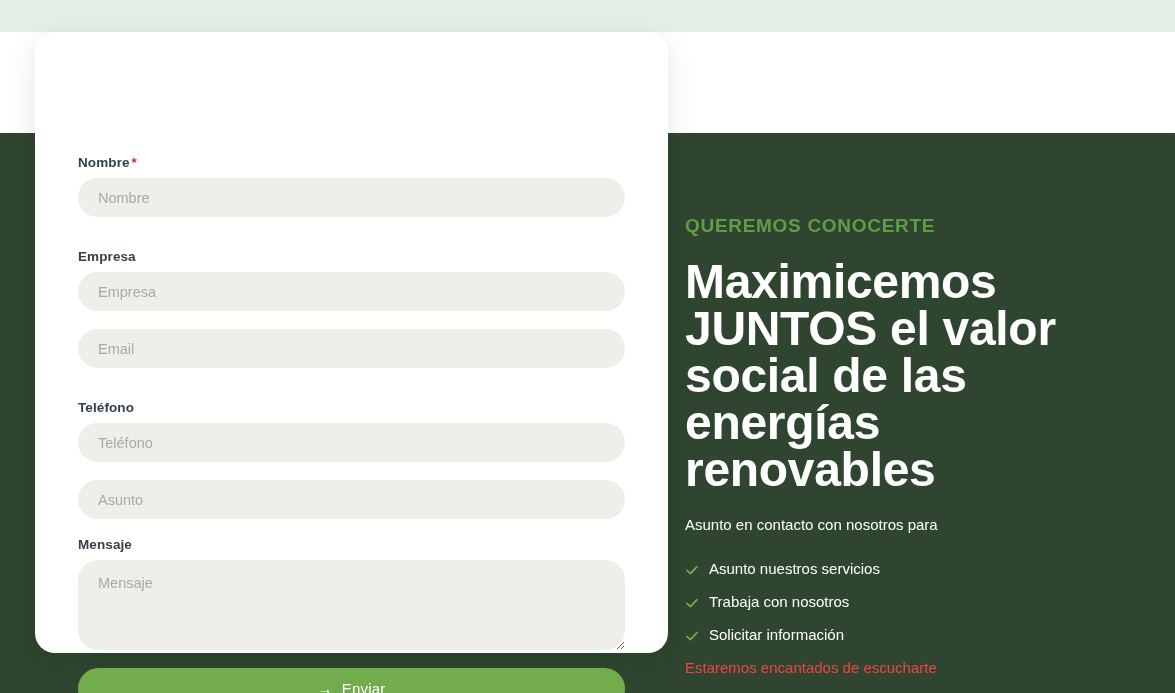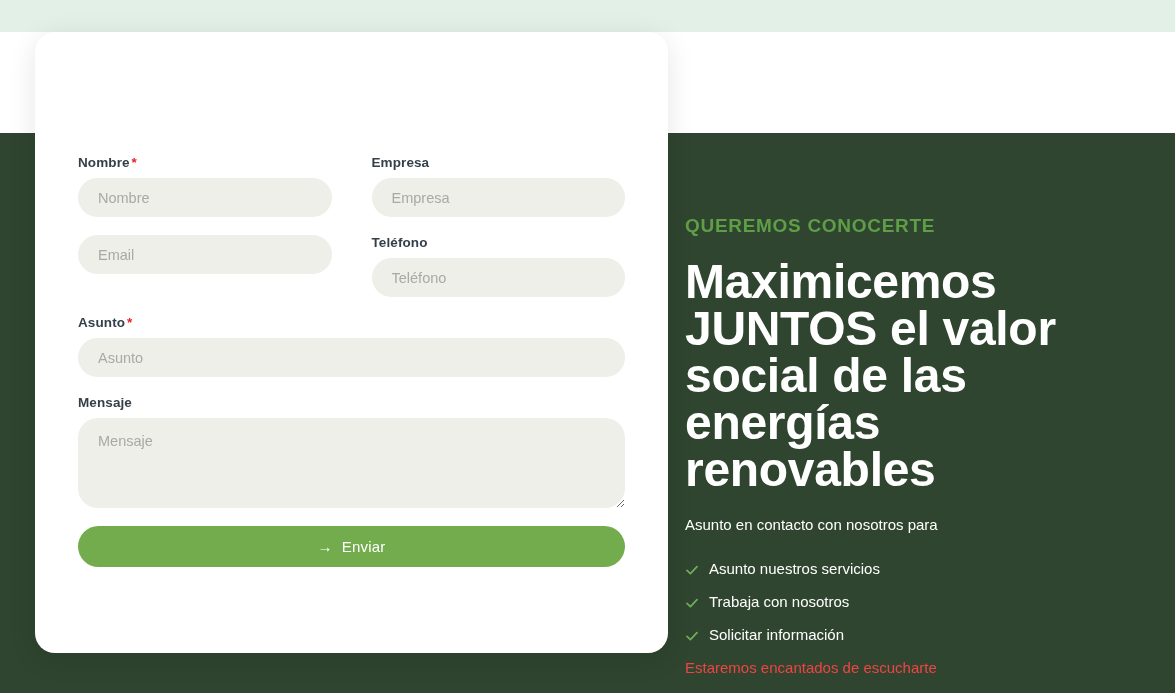--- a/index.html
+++ b/index.html
@@ -58,21 +58,22 @@
   .form-inner {
     position: absolute;
     left: 43px;
     top: 123px;
     width: 547px;
   }
 
   
   .row {
     display: flex;
-    gap: 40px;
+    gap: 32px;
+    flex-direction: column;
   }
   .col {
     flex: 1 1 0;
     min-width: 0;
   }
   .field {
     display: block;
   }
 
   .f-label {
@@ -251,23 +252,20 @@
           <label class="f-label">
             <span>Teléfono</span><span class="req"></span>
           </label>
           <input class="f-input" type="text" placeholder="Teléfono" style="">
         </div>
       </div>
 
       <div class="gap-v"></div>
 
       <div class="field">
-        <label class="f-label">
-          <span>Asunto</span><span class="req">*</span>
-        </label>
         <input class="f-input" type="text" placeholder="Asunto" style="">
       </div>
 
       <div class="gap-v"></div>
 
       <div class="field">
         <label class="f-label">
           <span>Mensaje</span><span class="req"></span>
         </label>
         <textarea class="f-textarea" placeholder="Mensaje" style=""></textarea>

